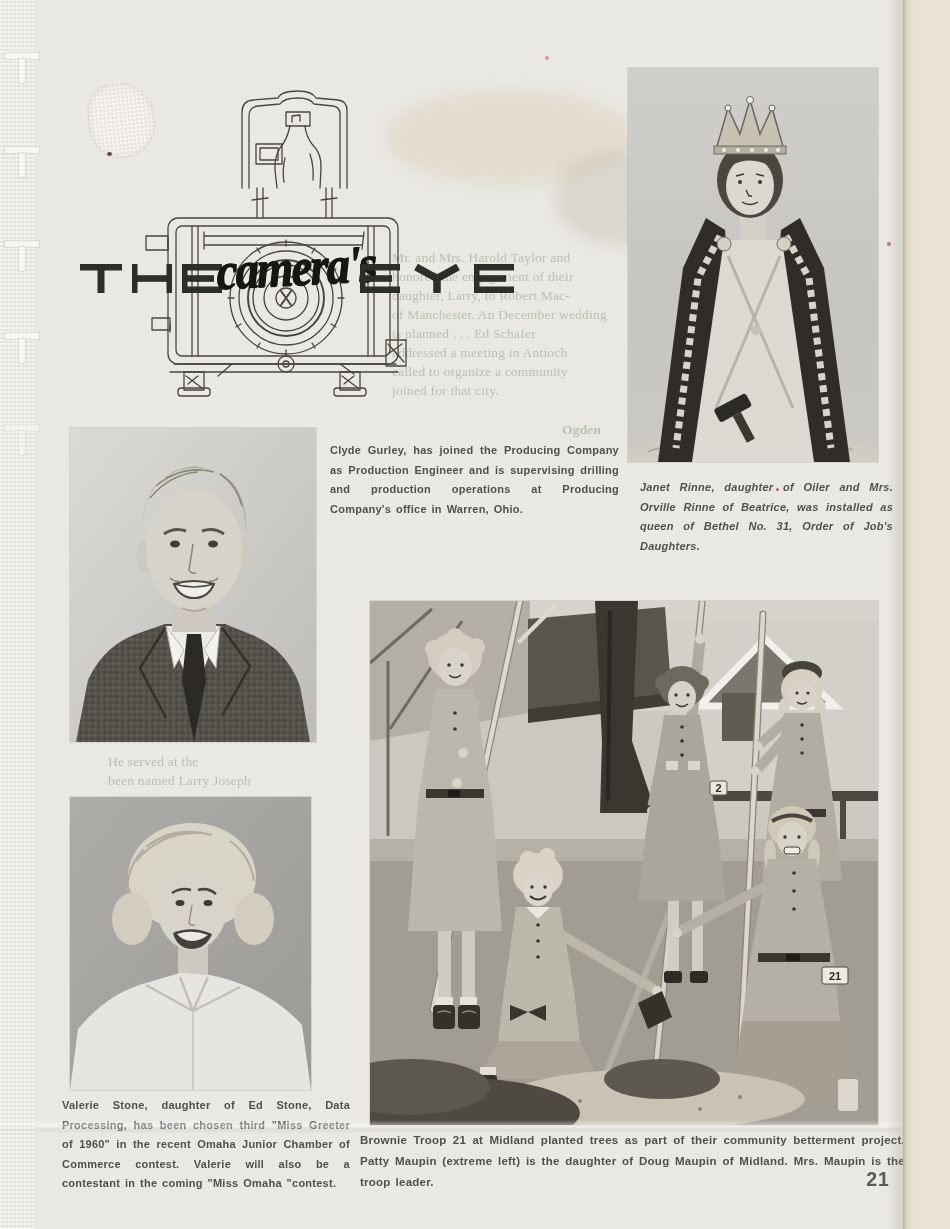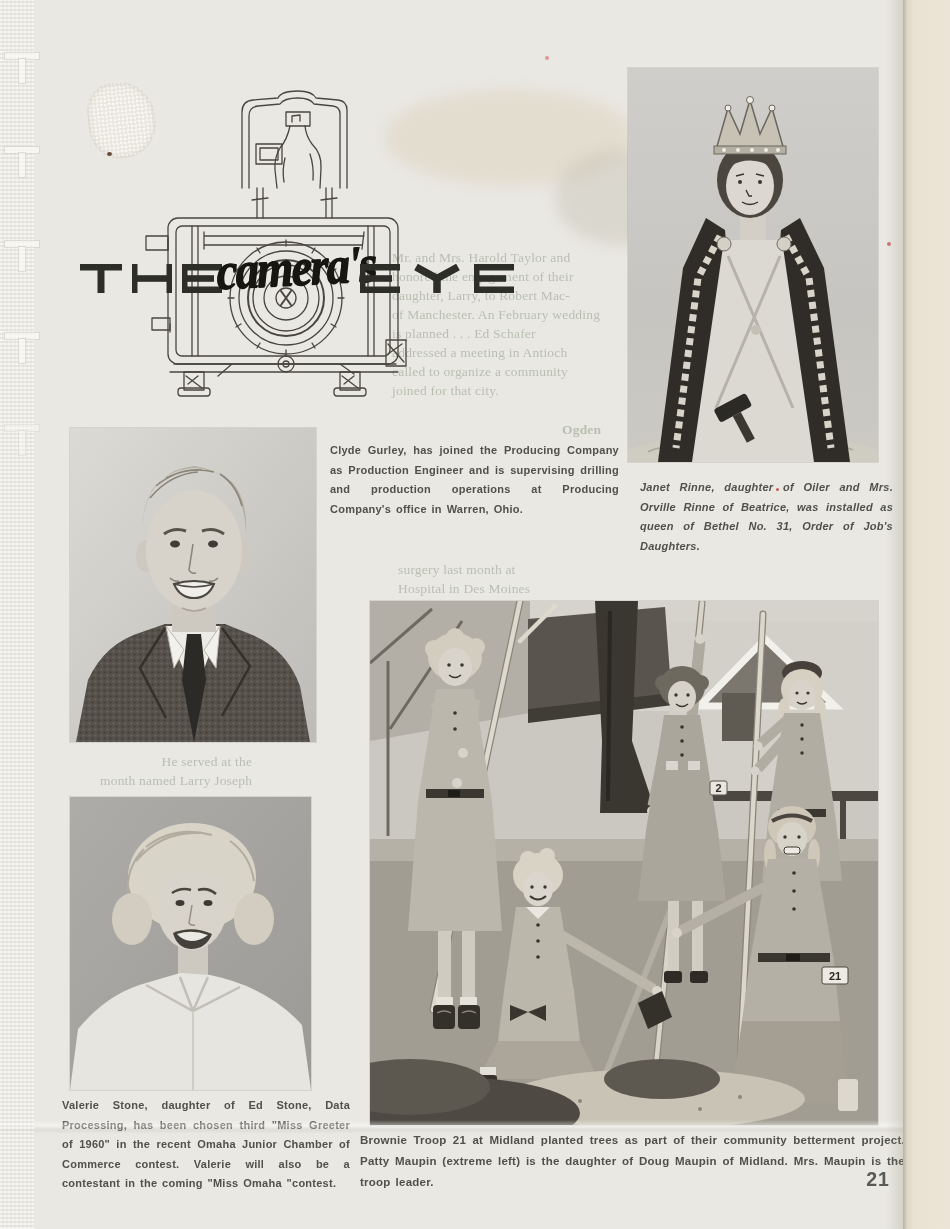--- a/index.html
+++ b/index.html
@@ -47,34 +47,30 @@
 
 <div id="page">
 
   <div class="abs blob" style="left:385px;top:90px;width:250px;height:95px;background:rgba(214,201,172,.35);"></div>
   <div class="abs blob" style="left:555px;top:150px;width:130px;height:95px;background:rgba(196,190,175,.4);"></div>
 
   <div class="abs ghost" style="left:392px;top:248px;">
     <div>Mr. and Mrs. Harold Taylor and</div>
     <div>honored the engagement of their</div>
     <div>daughter, Larry, to Robert Mac-</div>
-    <div>of Manchester.  An February wedding</div>
+    <div>of Manchester.  An December wedding</div>
     <div>is planned . . .    Ed Schafer</div>
     <div>addressed a meeting in Antioch</div>
     <div>called to organize a community</div>
     <div>joined for that city.</div>
   </div>
   <div class="abs ghost ghost-bold" style="left:562px;top:420px;">Ogden</div>
-  <div class="abs ghost" style="left:398px;top:560px;">
-    <div>surgery last month at</div>
-    <div>Hospital in Des Moines</div>
-  </div>
-  <div class="abs ghost" style="left:100px;top:752px;text-align:right;">
+  <div class="abs ghost" style="left:108px;top:752px;">
     <div>He served at the</div>
-    <div>month named Larry Joseph</div>
+    <div>been named Larry Joseph</div>
   </div>
 
   <svg class="abs" style="left:140px;top:88px;" width="300" height="310" viewBox="0 0 300 310">
     <g stroke="#3b392f" fill="none" stroke-width="1.3" stroke-linecap="round" stroke-linejoin="round" opacity=".92">
 
       <path d="M102,100 L102,24 Q102,13 113,12 L138,10 Q141,3 158,3 Q172,3 176,10 L198,12 Q207,13 207,22 L207,100"></path>
       <path d="M109,100 L109,28 Q109,19 118,18 L140,16 Q144,10 158,10 Q170,10 174,16 L193,18 Q200,19 200,26 L200,100"></path>
       <rect x="146" y="24" width="24" height="14"></rect>
       <path d="M152,28 L152,34 M160,27 L160,33 M152,28 L160,27"></path>
       <path d="M150,38 Q147,52 140,60 Q134,70 135,82 L137,100 M165,38 Q166,48 172,56 Q182,66 181,80 L180,100"></path>

